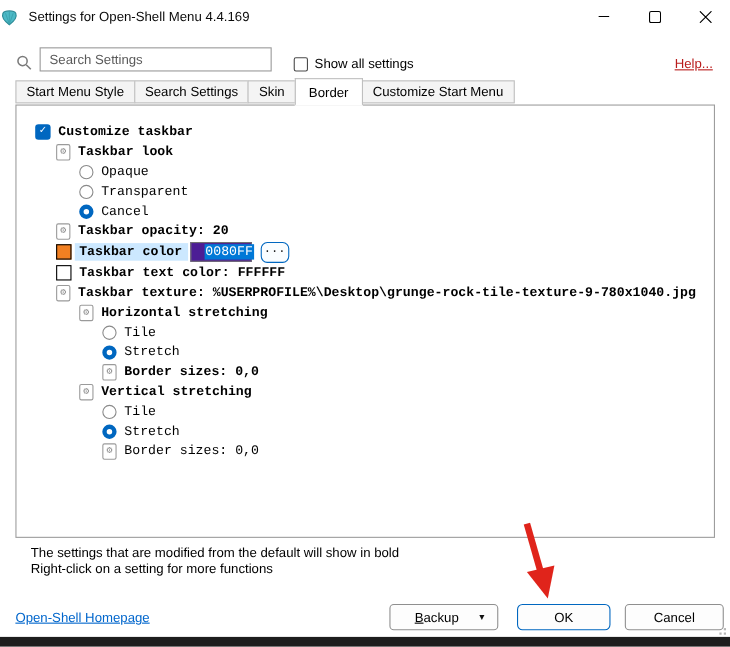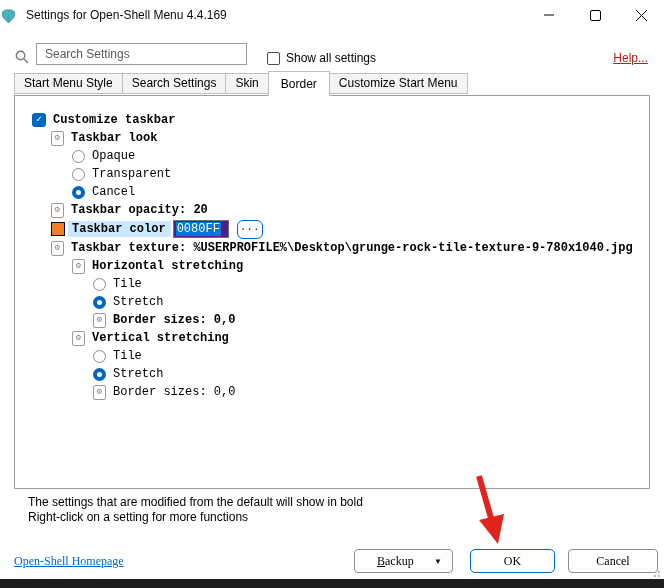--- a/index.html
+++ b/index.html
@@ -65,34 +65,34 @@
 
   .radio { width:13px; height:13px; border-radius:50%; flex:0 0 auto; background:#fff; border:1px solid #8a8a8a; }
   .radio.sel { border:4px solid #0067C0; }
 
   .swatch { width:14px; height:14px; border:1px solid #000; flex:0 0 auto; }
 
   .row-color { height:20px; }
   .sel-label { background:#CCE8FF; padding:1px 5px 1px 4px; margin-left:3px; font-weight:bold; }
   .edit-box {
     margin-left:2px; width:56px; height:18px; border:1px solid #707070; background:#4c1d95;
-    display:flex; align-items:center; padding-left:2px; font-size:12px;
+    display:flex; align-items:center; padding-left:12px; font-size:12px;
   }
   .edit-box .seltext { background:#0078D7; color:#fff; padding:0 1px; }
   .browse-btn {
     margin-left:8px; width:26px; height:19px; border:1px solid #0067C0; border-radius:6px;
     background:#fafdff; display:flex; align-items:center; justify-content:center;
     font-size:11px; color:#222; line-height:1; padding-bottom:4px;
   }
 
   
   .notes { margin:6px 14px 0 28px; line-height:15px; }
 
   
-  .footer { position:absolute; left:14px; right:6px; bottom:15px; display:flex; align-items:center;font-family:Liberation Serif, serif; }
+  .footer { position:absolute; left:14px; right:6px; bottom:15px; display:flex; align-items:center; }
   .homepage-link { color:#0066CC; text-decoration:underline; cursor:pointer; }
   .btn {
     height:24px; border:1px solid #8f8f8f; border-radius:4px; background:#fdfdfd;
     display:flex; align-items:center; justify-content:center; font-size:12px; cursor:pointer;
   }
   .btn-backup { margin-left:auto; width:99px; justify-content:space-between; padding:0 10px 0 22px; }
   .btn-backup .bl { display:block; }
   .btn-backup .bl::first-letter { text-decoration:underline; }
   .drop-arrow { font-size:8px; color:#111; }
   .btn-ok { width:85px; margin-left:17px; border:1.5px solid #0067C0; border-radius:5px; }
@@ -192,20 +192,24 @@
 
     <div class="row row-color ind1">
       <span class="swatch" style="background:#F28022"></span>
       <span class="sel-label">Taskbar color</span>
       <span class="edit-box">
           <span class="seltext">0080FF</span>
         </span>
       <span class="browse-btn">...</span>
     </div>
 
+    <div class="row ind1">
+      <span class="swatch" style="background:#FFFFFF"></span>
+      <span class="lbl bold">Taskbar text color: FFFFFF</span>
+    </div>
 
     <div class="row ind1">
       <span class="gear-icon"></span>
       <span class="lbl bold">Taskbar texture: %USERPROFILE%\Desktop\grunge-rock-tile-texture-9-780x1040.jpg</span>
     </div>
 
     <div class="row ind2">
       <span class="gear-icon"></span>
       <span class="lbl bold">Horizontal stretching</span>
     </div>

